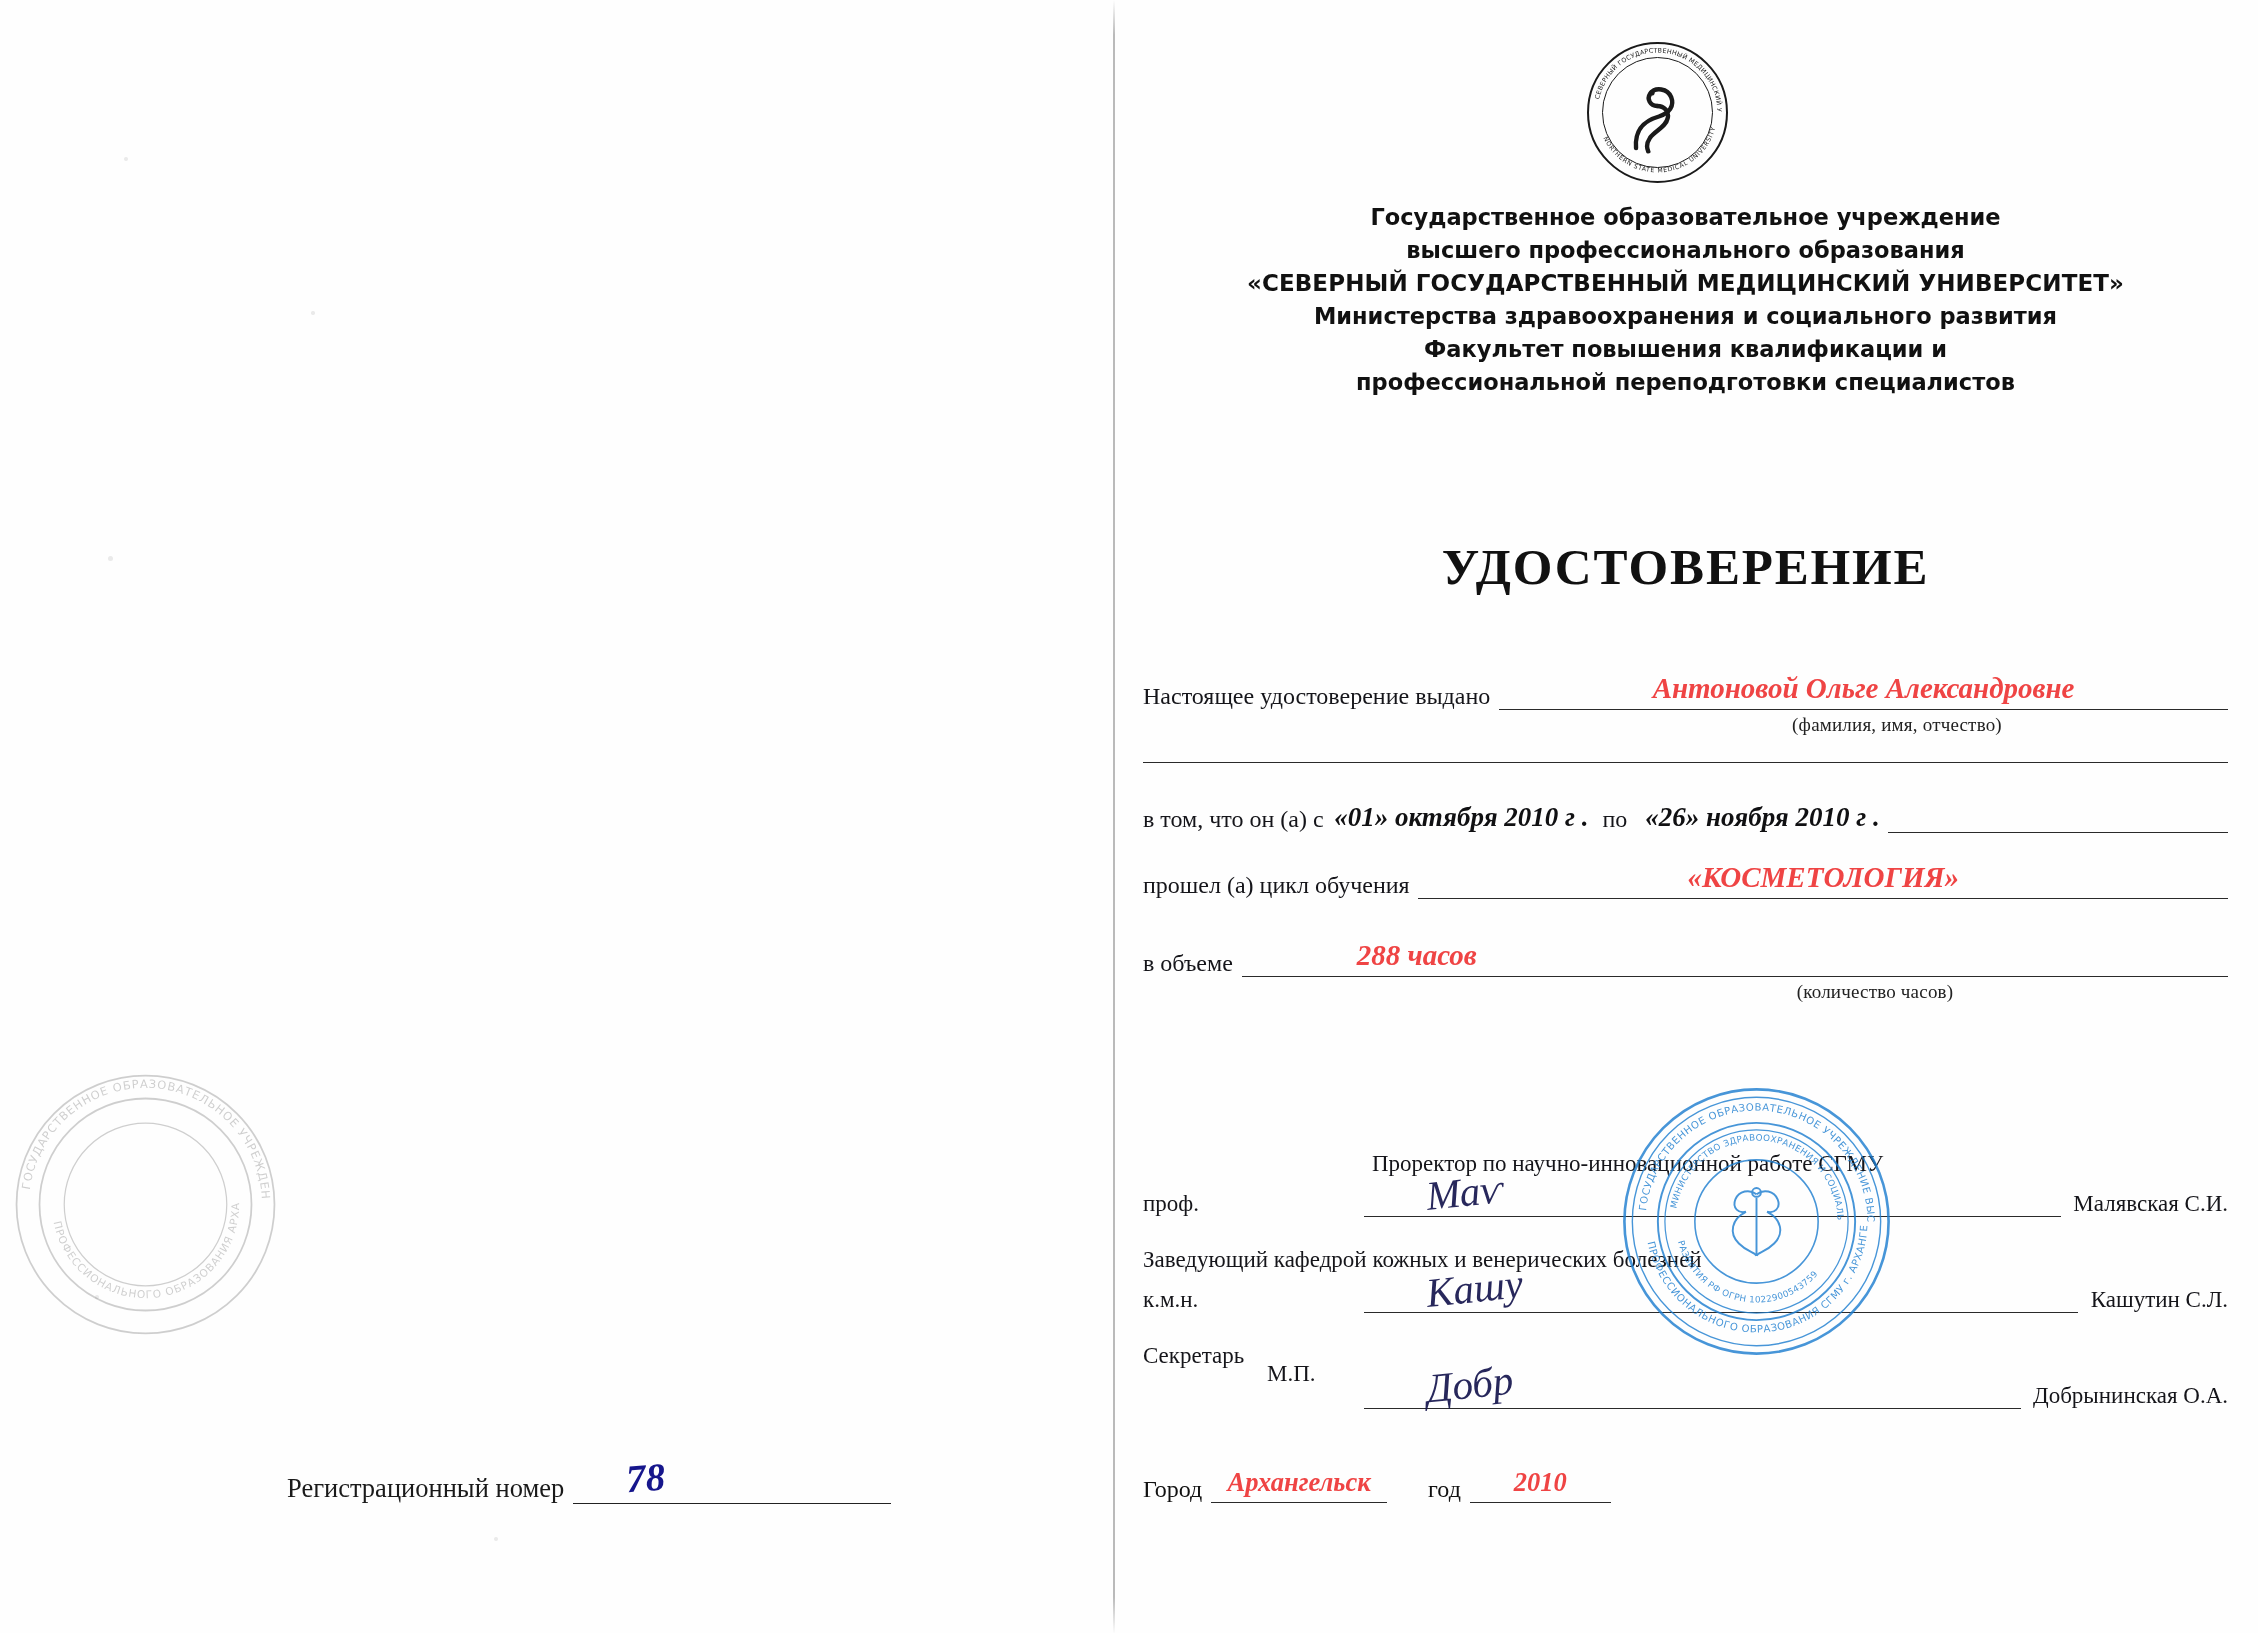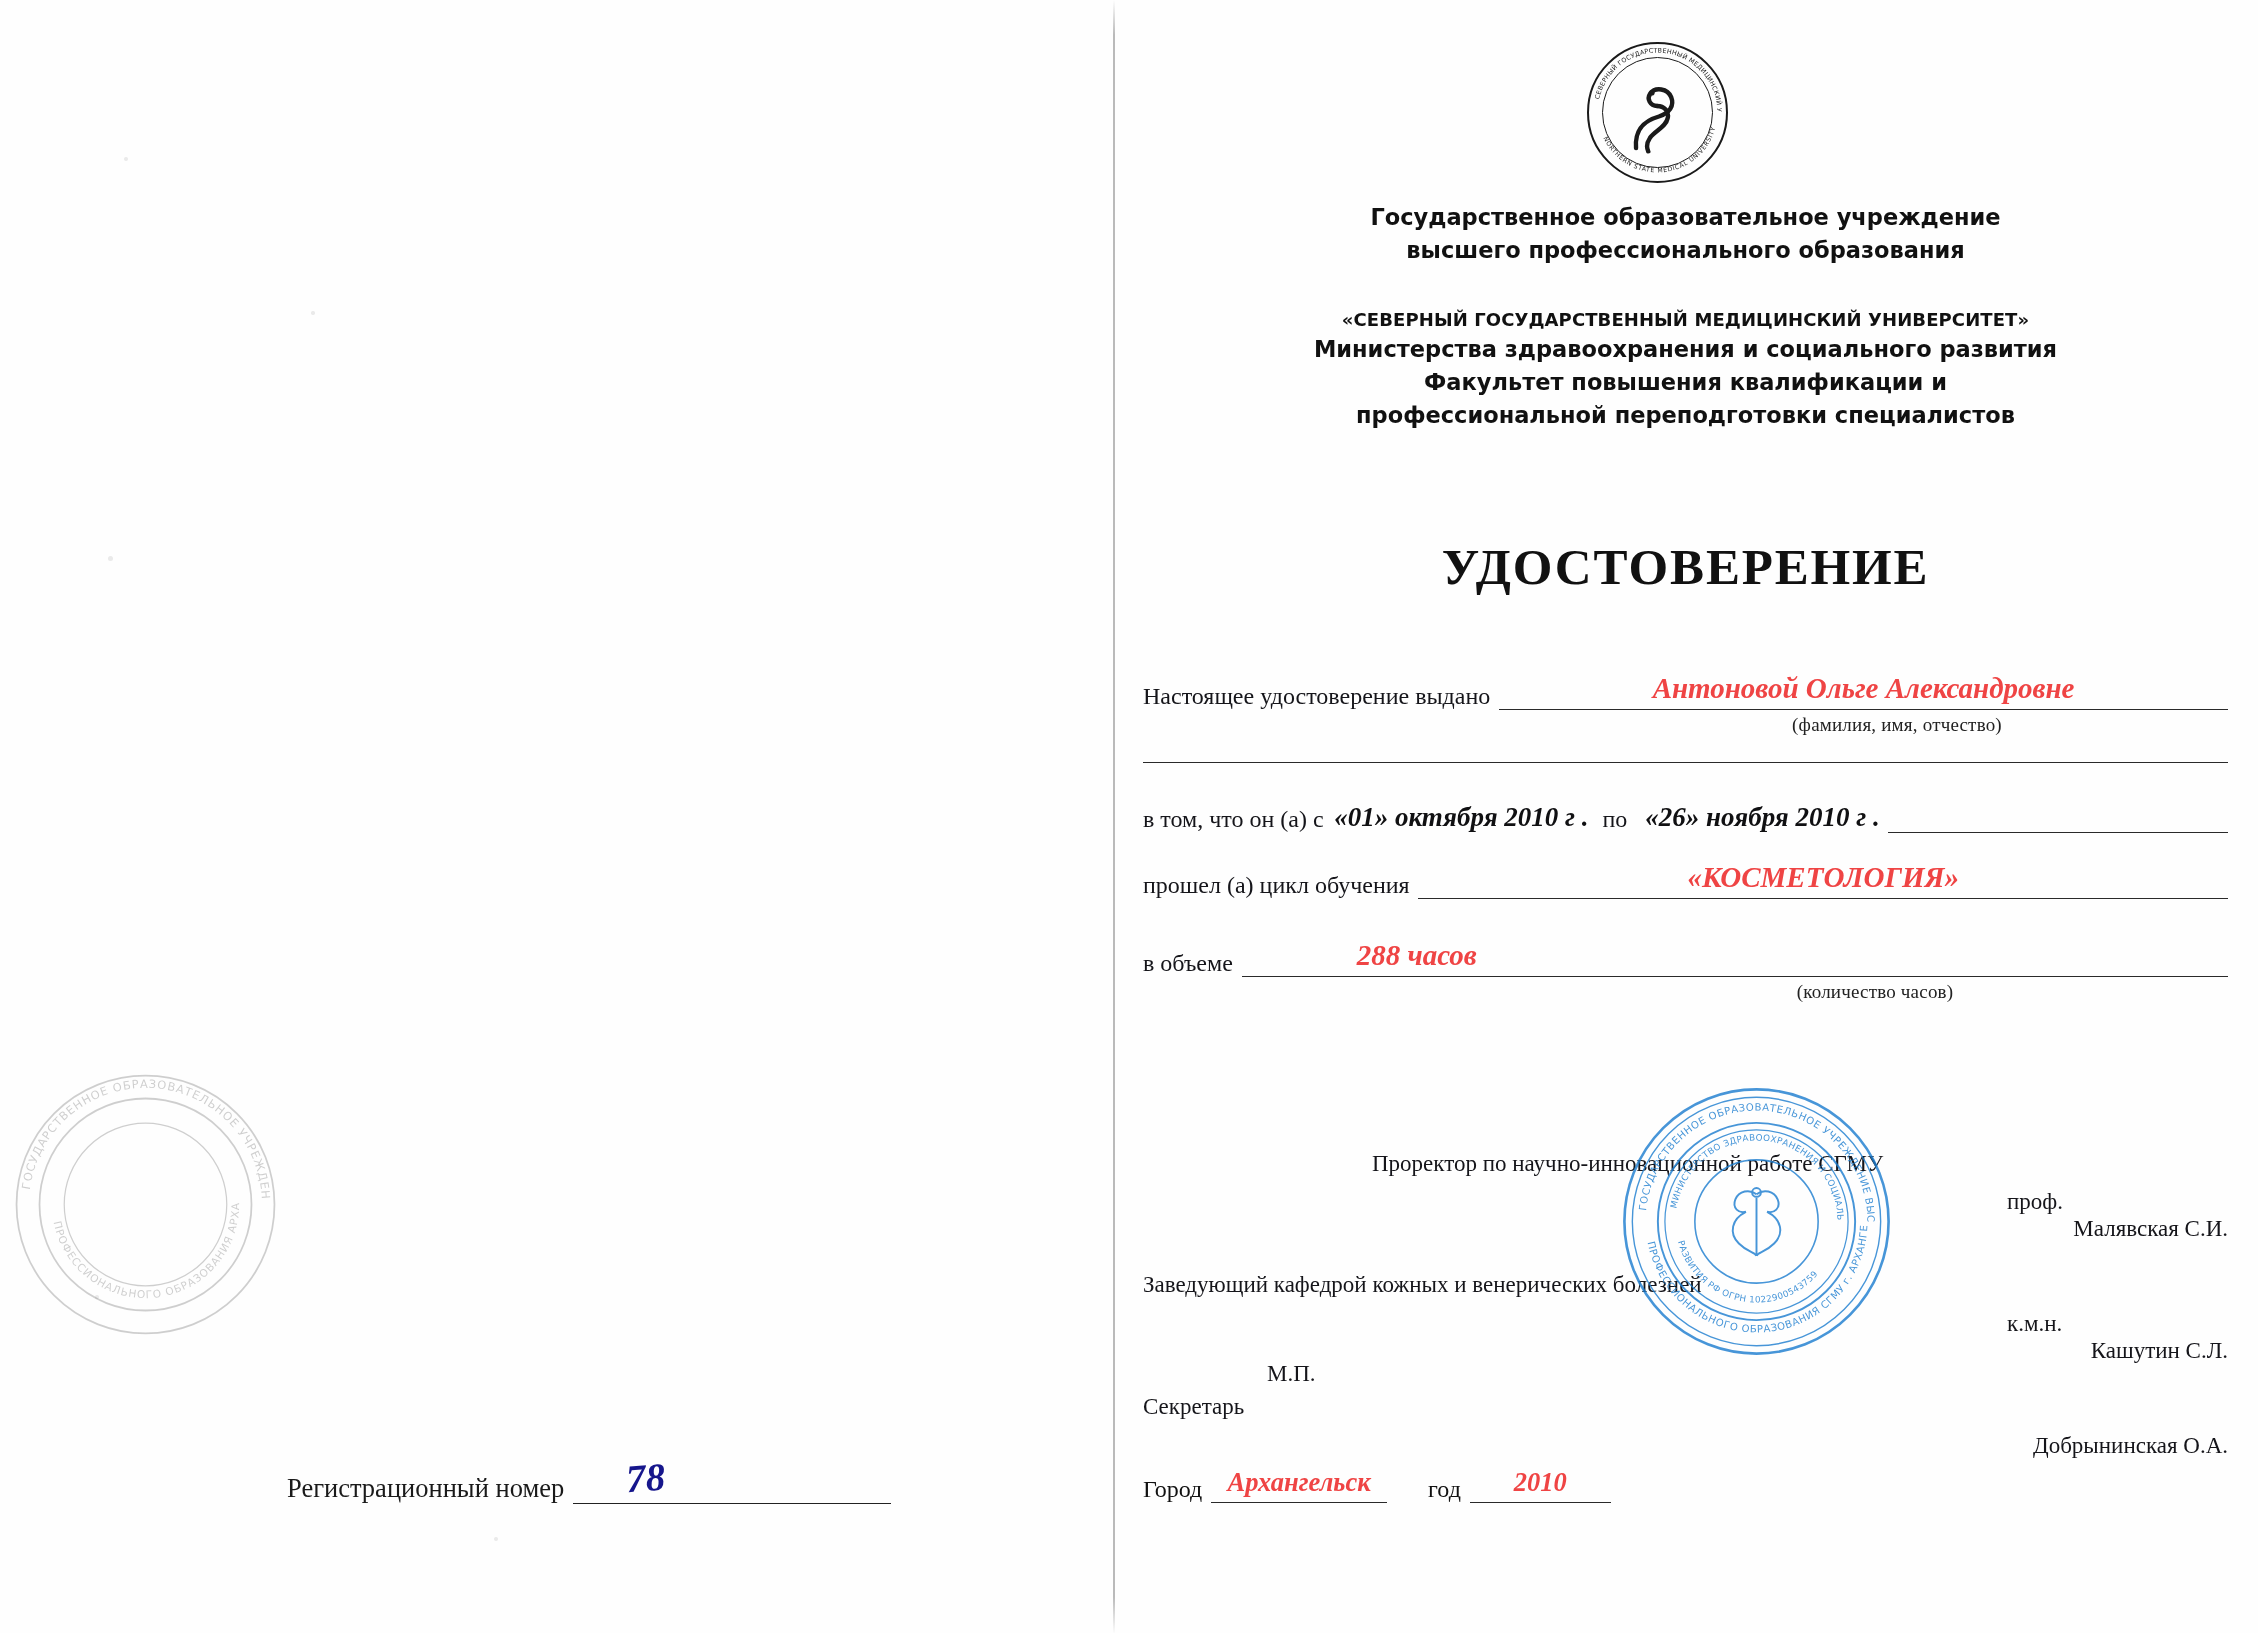--- a/index.html
+++ b/index.html
@@ -128,23 +128,22 @@
     top: 201px;
     width: 1145px;
     text-align: center;
     font-family: "DejaVu Sans", sans-serif;
     font-weight: 700;
     font-size: 22.5px;
     line-height: 1.46;
     color: #111;
   }
   .org-block .wide {
-    font-size: 18px;
+    font-size: 23px;
     letter-spacing: 0.1px;
-    margin-top: 40px;
   }
 
   .doc-title {
     position: absolute;
     left: 0;
     top: 538px;
     width: 1145px;
     text-align: center;
     font-family: "Liberation Serif", serif;
     font-weight: 700;
@@ -224,21 +223,20 @@
     color: #15151a;
   }
   .sig-title {
     margin-left: 229px;
   }
   .sig-row {
     display: flex;
     align-items: flex-end;
     margin-top: 12.4px;
     position: relative;
-    flex-direction: column;
   }
   .sig-row .pre { width: 221px; white-space: nowrap; text-align: left; }
   .sig-row .sline {
     flex: 1;
     border-bottom: 1.8px solid #2a2a2a;
     height: 26.5px;
     position: relative;
   }
   .sig-row .post { margin-left: 12.4px; white-space: nowrap; }
   .mp {

